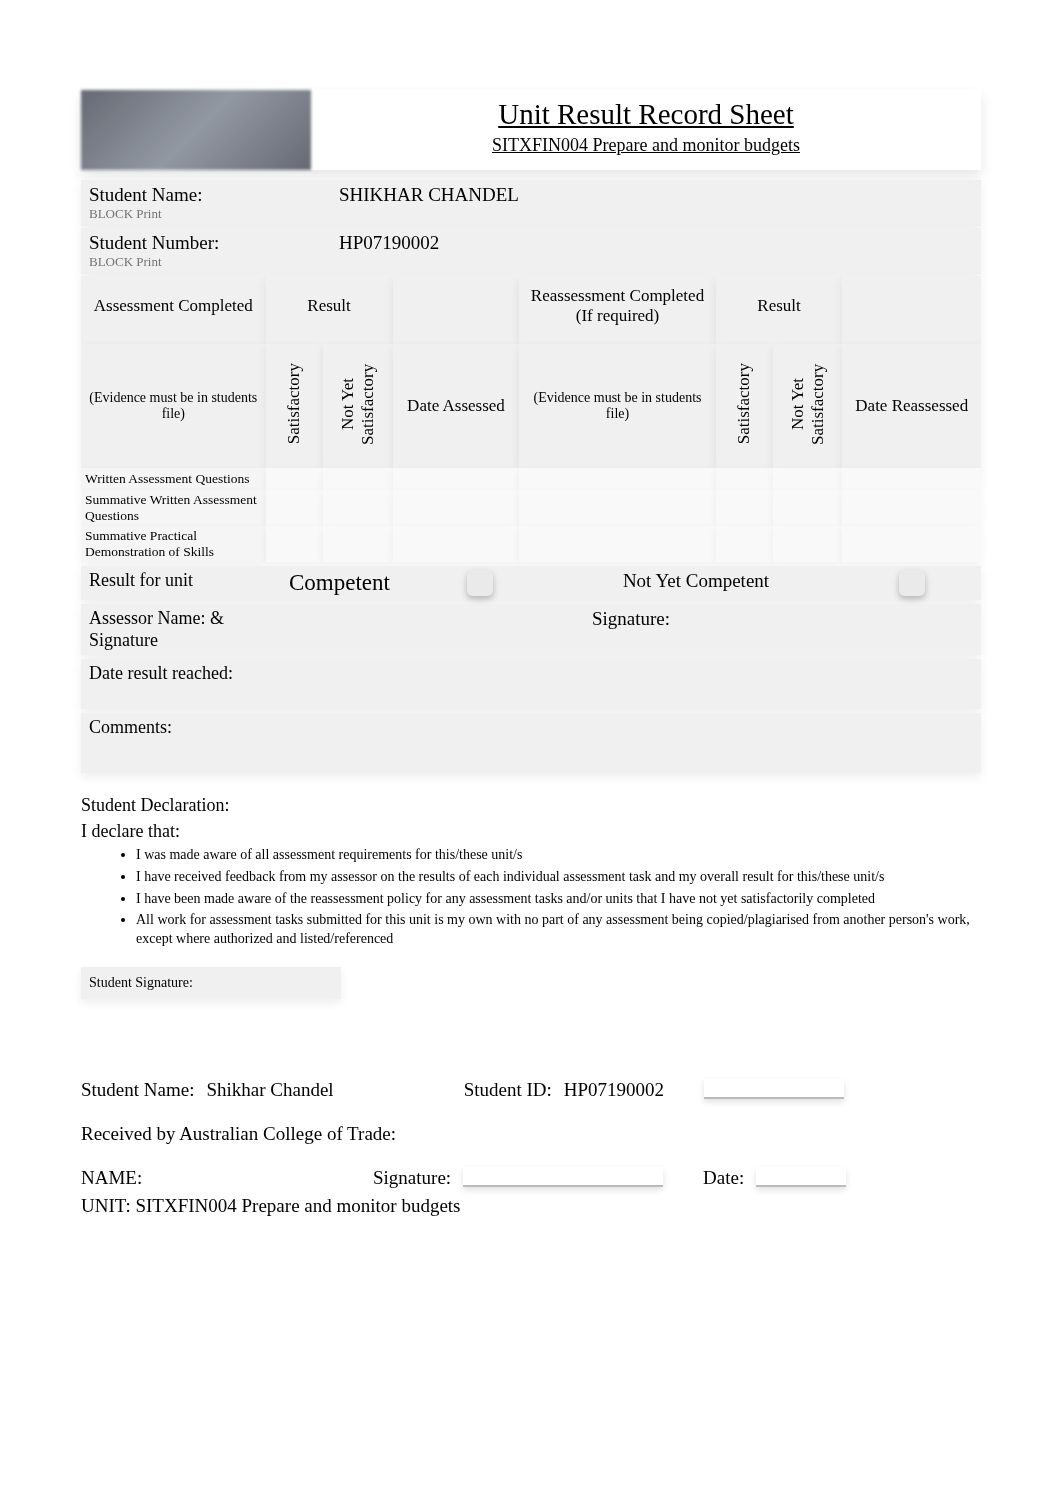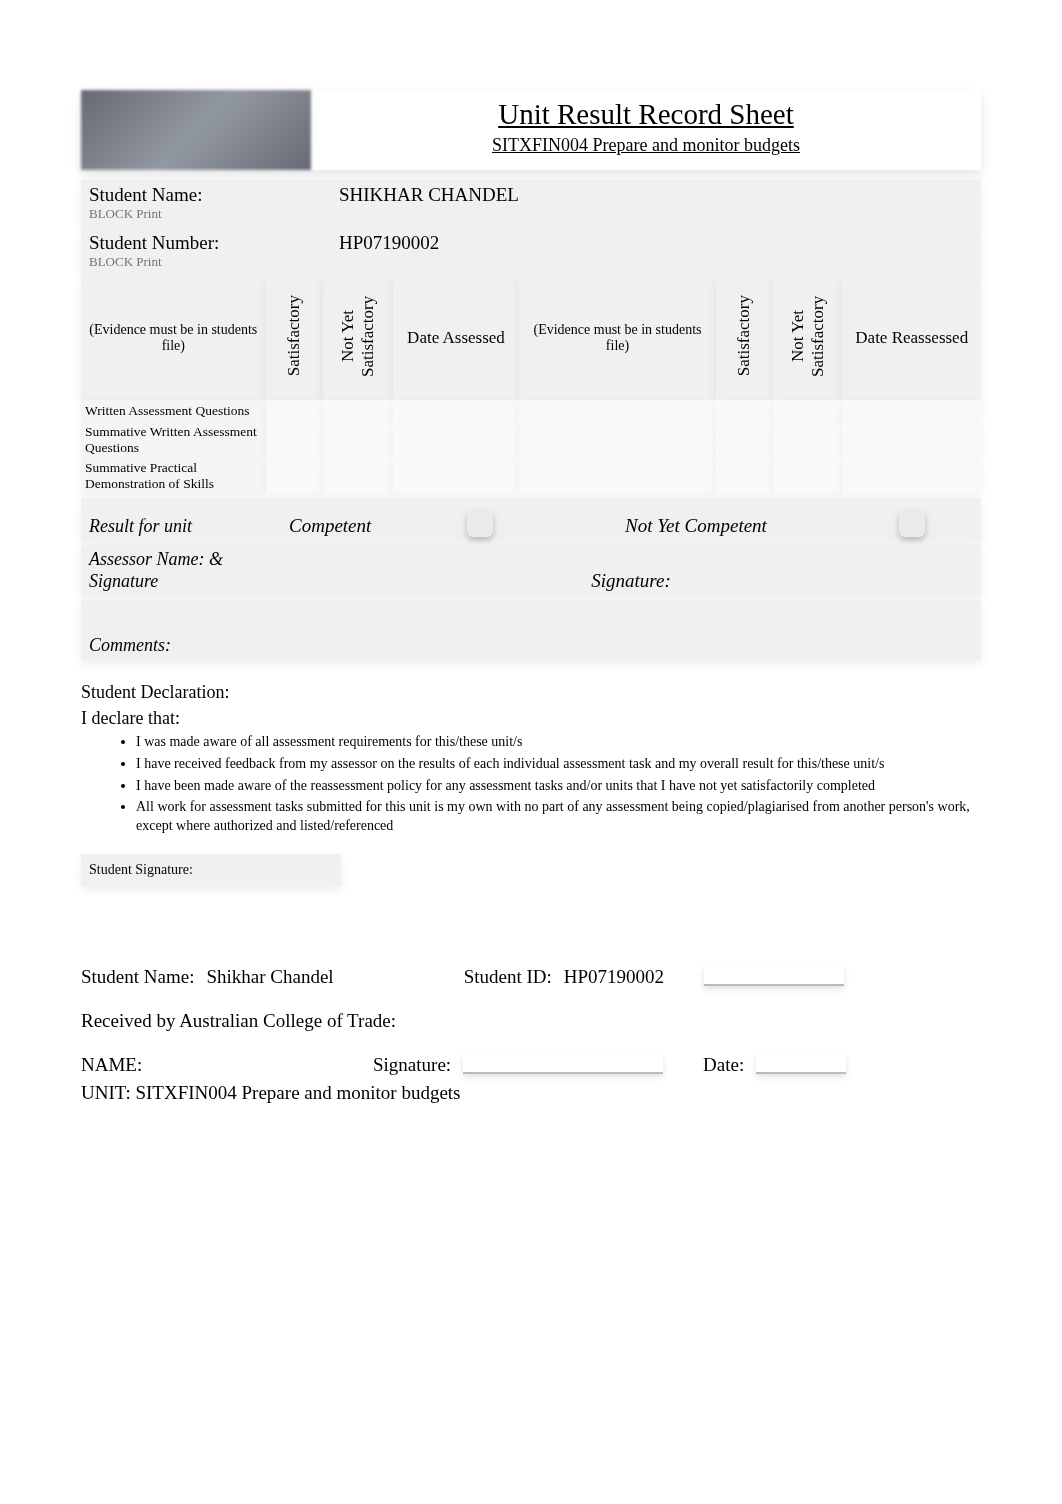--- a/index.html
+++ b/index.html
@@ -103,30 +103,29 @@
     text-align: left;
     padding: 2px 4px;
     height: 22px;
     box-shadow: 0 3px 8px rgba(0,0,0,0.06);
   }
   .assess-table tbody td.cell { background: #f9f9f9; }
 
   
   .rowline {
     display: flex;
-    align-items: flex-end;
+    align-items: flex-start;
     background: #f0f0f0;
     box-shadow: 0 4px 10px rgba(0,0,0,0.07);
     margin-top: 4px;
     padding: 4px 8px;
     min-height: 34px;
-    font-style: italic;
   }
   .rowline .l1 { width: 200px; font-size: 18px; }
-  .rowline .mid { width: 170px; font-size: 19px; margin-top: 13px; }
+  .rowline .mid { width: 170px; font-size: 23px; }
   .checkbox {
     width: 26px; height: 26px; border-radius: 6px;
     background: #eaeaea;
     box-shadow: 0 3px 6px rgba(0,0,0,0.25);
     margin: 0 8px;
     display: inline-block;
     filter: blur(0.6px);
   }
   .rowline .r1 { flex: 1; text-align: center; font-size: 19px; }
 
@@ -207,20 +206,28 @@
       <col style="width:160px">
       <col style="width:50px">
         <col style="width:60px">
         <col style="width:110px">
       <col style="width:170px">
       <col style="width:50px">
         <col style="width:60px">
         <col style="width:120px">
     </colgroup>
     <thead>
+      <tr class="top">
+        <th>Assessment Completed</th>
+        <th colspan="2">Result</th>
+        <th></th>
+        <th>Reassessment Completed (If required)</th>
+        <th colspan="2">Result</th>
+        <th></th>
+      </tr>
       <tr class="bot">
         <th style="text-align:center;font-size:14px;">(Evidence must be in students file)</th>
         <th><span class="vtext">Satisfactory</span></th>
         <th><span class="vtext">Not Yet Satisfactory</span></th>
         <th style="font-size:17px;">Date Assessed</th>
         <th style="font-size:14px;">(Evidence must be in students file)</th>
         <th><span class="vtext">Satisfactory</span></th>
         <th><span class="vtext">Not Yet Satisfactory</span></th>
         <th style="font-size:17px;">Date Reassessed</th>
       </tr>
@@ -268,20 +275,23 @@
     </div>
     <span class="checkbox"></span>
     <div style="width:40px"></div>
   </div>
 
   <div class="rowline double-height">
     <div class="l1" style="line-height:1.2">Assessor Name: &amp; Signature</div>
     <div class="r1">Signature:</div>
   </div>
 
+  <div class="rowline double-height">
+    <div class="l1" style="line-height:1.2">Date result reached:</div>
+  </div>
 
   <div class="rowline taller">
     <div class="l1">Comments:</div>
   </div>
 
   <div class="decl">
     <div class="head">Student Declaration:</div>
     <div class="head">I declare that:</div>
     <ul>
       <li>I was made aware of all assessment requirements for this/these unit/s</li>

